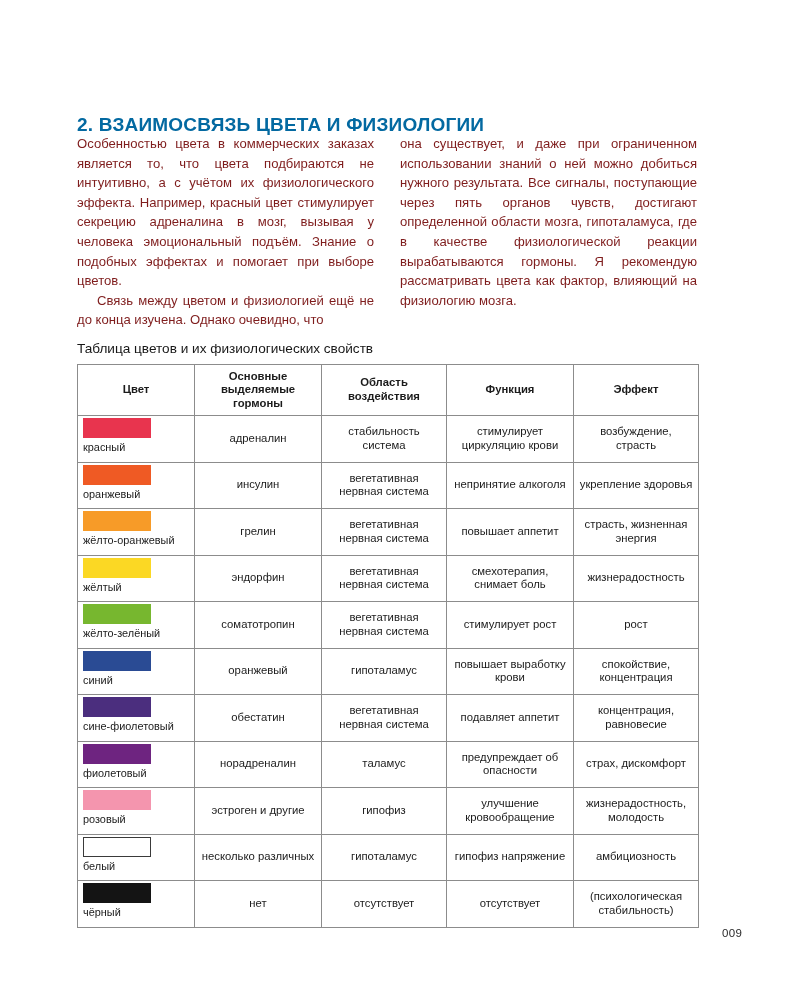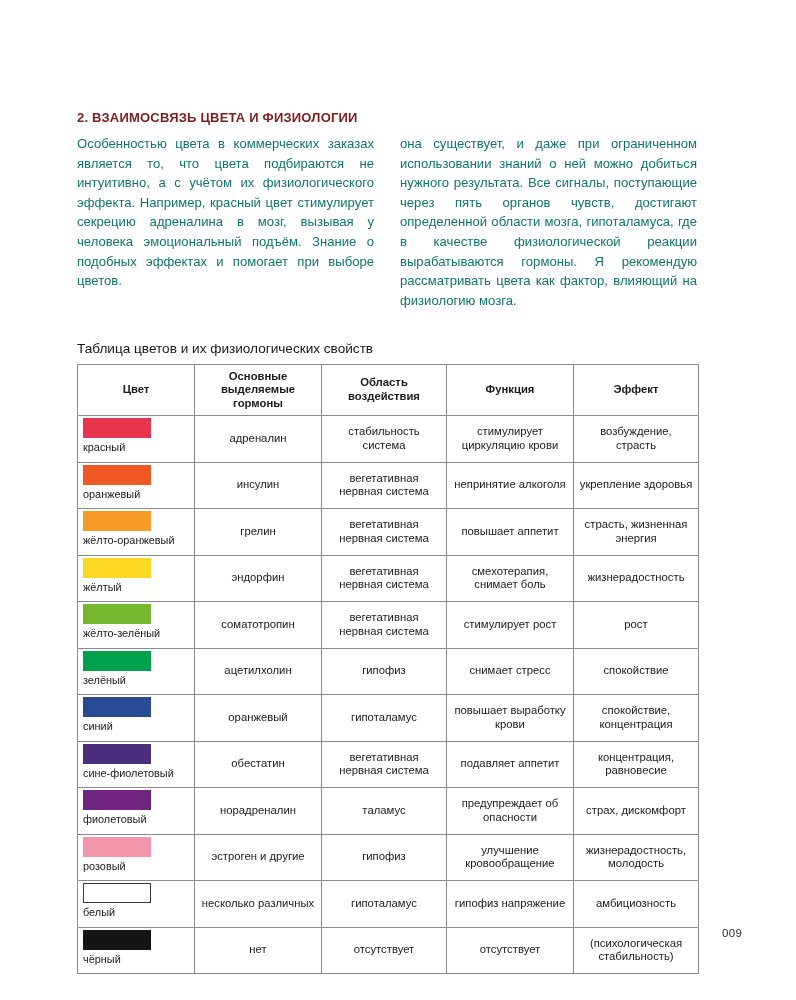--- a/index.html
+++ b/index.html
@@ -21,24 +21,24 @@
     left: 0; top: 0;
     width: 796px;
     height: 1000px;
   }
 
   
   .section-heading {
     position: absolute;
     left: 77px;
     top: 101px;
-    font-size: 13px;
+    font-size: 19px;
     font-weight: bold;
     letter-spacing: 0.2px;
-    color: #7f1d1d;
+    color: #0369a1;
     white-space: nowrap;
   }
 
   
   .body-cols {
     position: absolute;
     left: 77px;
     top: 134px;
     width: 621px;
     display: flex;
@@ -46,21 +46,21 @@
   }
   .col {
     width: 297px;
   }
   .col p {
     margin: 0;
     font-size: 13.1px;
     line-height: 19.6px;
     text-align: justify;
     text-justify: inter-word;
-    color: #0f766e;
+    color: #7f1d1d;
     hyphens: manual;
   }
   .col p.indent {
     text-indent: 20px;
   }
 
   
   .table-caption {
     position: absolute;
     left: 77px;
@@ -149,20 +149,21 @@
 </head>
 <body>
 
 <div class="page">
 
   <h1 class="section-heading">2. ВЗАИМОСВЯЗЬ ЦВЕТА И ФИЗИОЛОГИИ</h1>
 
   <div class="body-cols">
     <div class="col">
       <p>Особенностью цвета в коммерческих заказах является то, что цвета подбираются не интуитивно, а с учётом их физиологического эффекта. Например, красный цвет стимулирует секрецию адреналина в мозг, вызывая у человека эмоциональный подъём. Знание о подобных эффектах и помогает при выборе цветов.</p>
+      <p class="indent">Связь между цветом и физиологией ещё не до конца изучена. Однако очевидно, что</p>
     </div>
     <div class="col">
       <p>она существует, и даже при ограниченном использовании знаний о ней можно добиться нужного результата. Все сигналы, поступающие через пять органов чувств, достигают определенной области мозга, гипоталамуса, где в качестве физиологической реакции вырабатываются гормоны. Я рекомендую рассматривать цвета как фактор, влияющий на физиологию мозга.</p>
     </div>
   </div>
 
   <h2 class="table-caption">Таблица цветов и их физиологических свойств</h2>
 
   <table class="color-table">
     <colgroup>
@@ -238,32 +239,20 @@
             </div>
           </td>
           <td>соматотропин</td>
           <td>вегетативная нервная система</td>
           <td>стимулирует рост</td>
           <td>рост</td>
         </tr>
         <tr>
           <td class="swatch-cell">
             <div class="swatch-wrap">
-              <span class="swatch" style="background: rgb(0, 160, 76);"></span>
-              <span class="swatch-label">зелёный</span>
-            </div>
-          </td>
-          <td>ацетилхолин</td>
-          <td>гипофиз</td>
-          <td>снимает стресс</td>
-          <td>спокойствие</td>
-        </tr>
-        <tr>
-          <td class="swatch-cell">
-            <div class="swatch-wrap">
               <span class="swatch" style="background: rgb(42, 75, 148);"></span>
               <span class="swatch-label">синий</span>
             </div>
           </td>
           <td>оранжевый</td>
           <td>гипоталамус</td>
           <td>повышает выработку крови</td>
           <td>спокойствие, концентрация</td>
         </tr>
         <tr>

